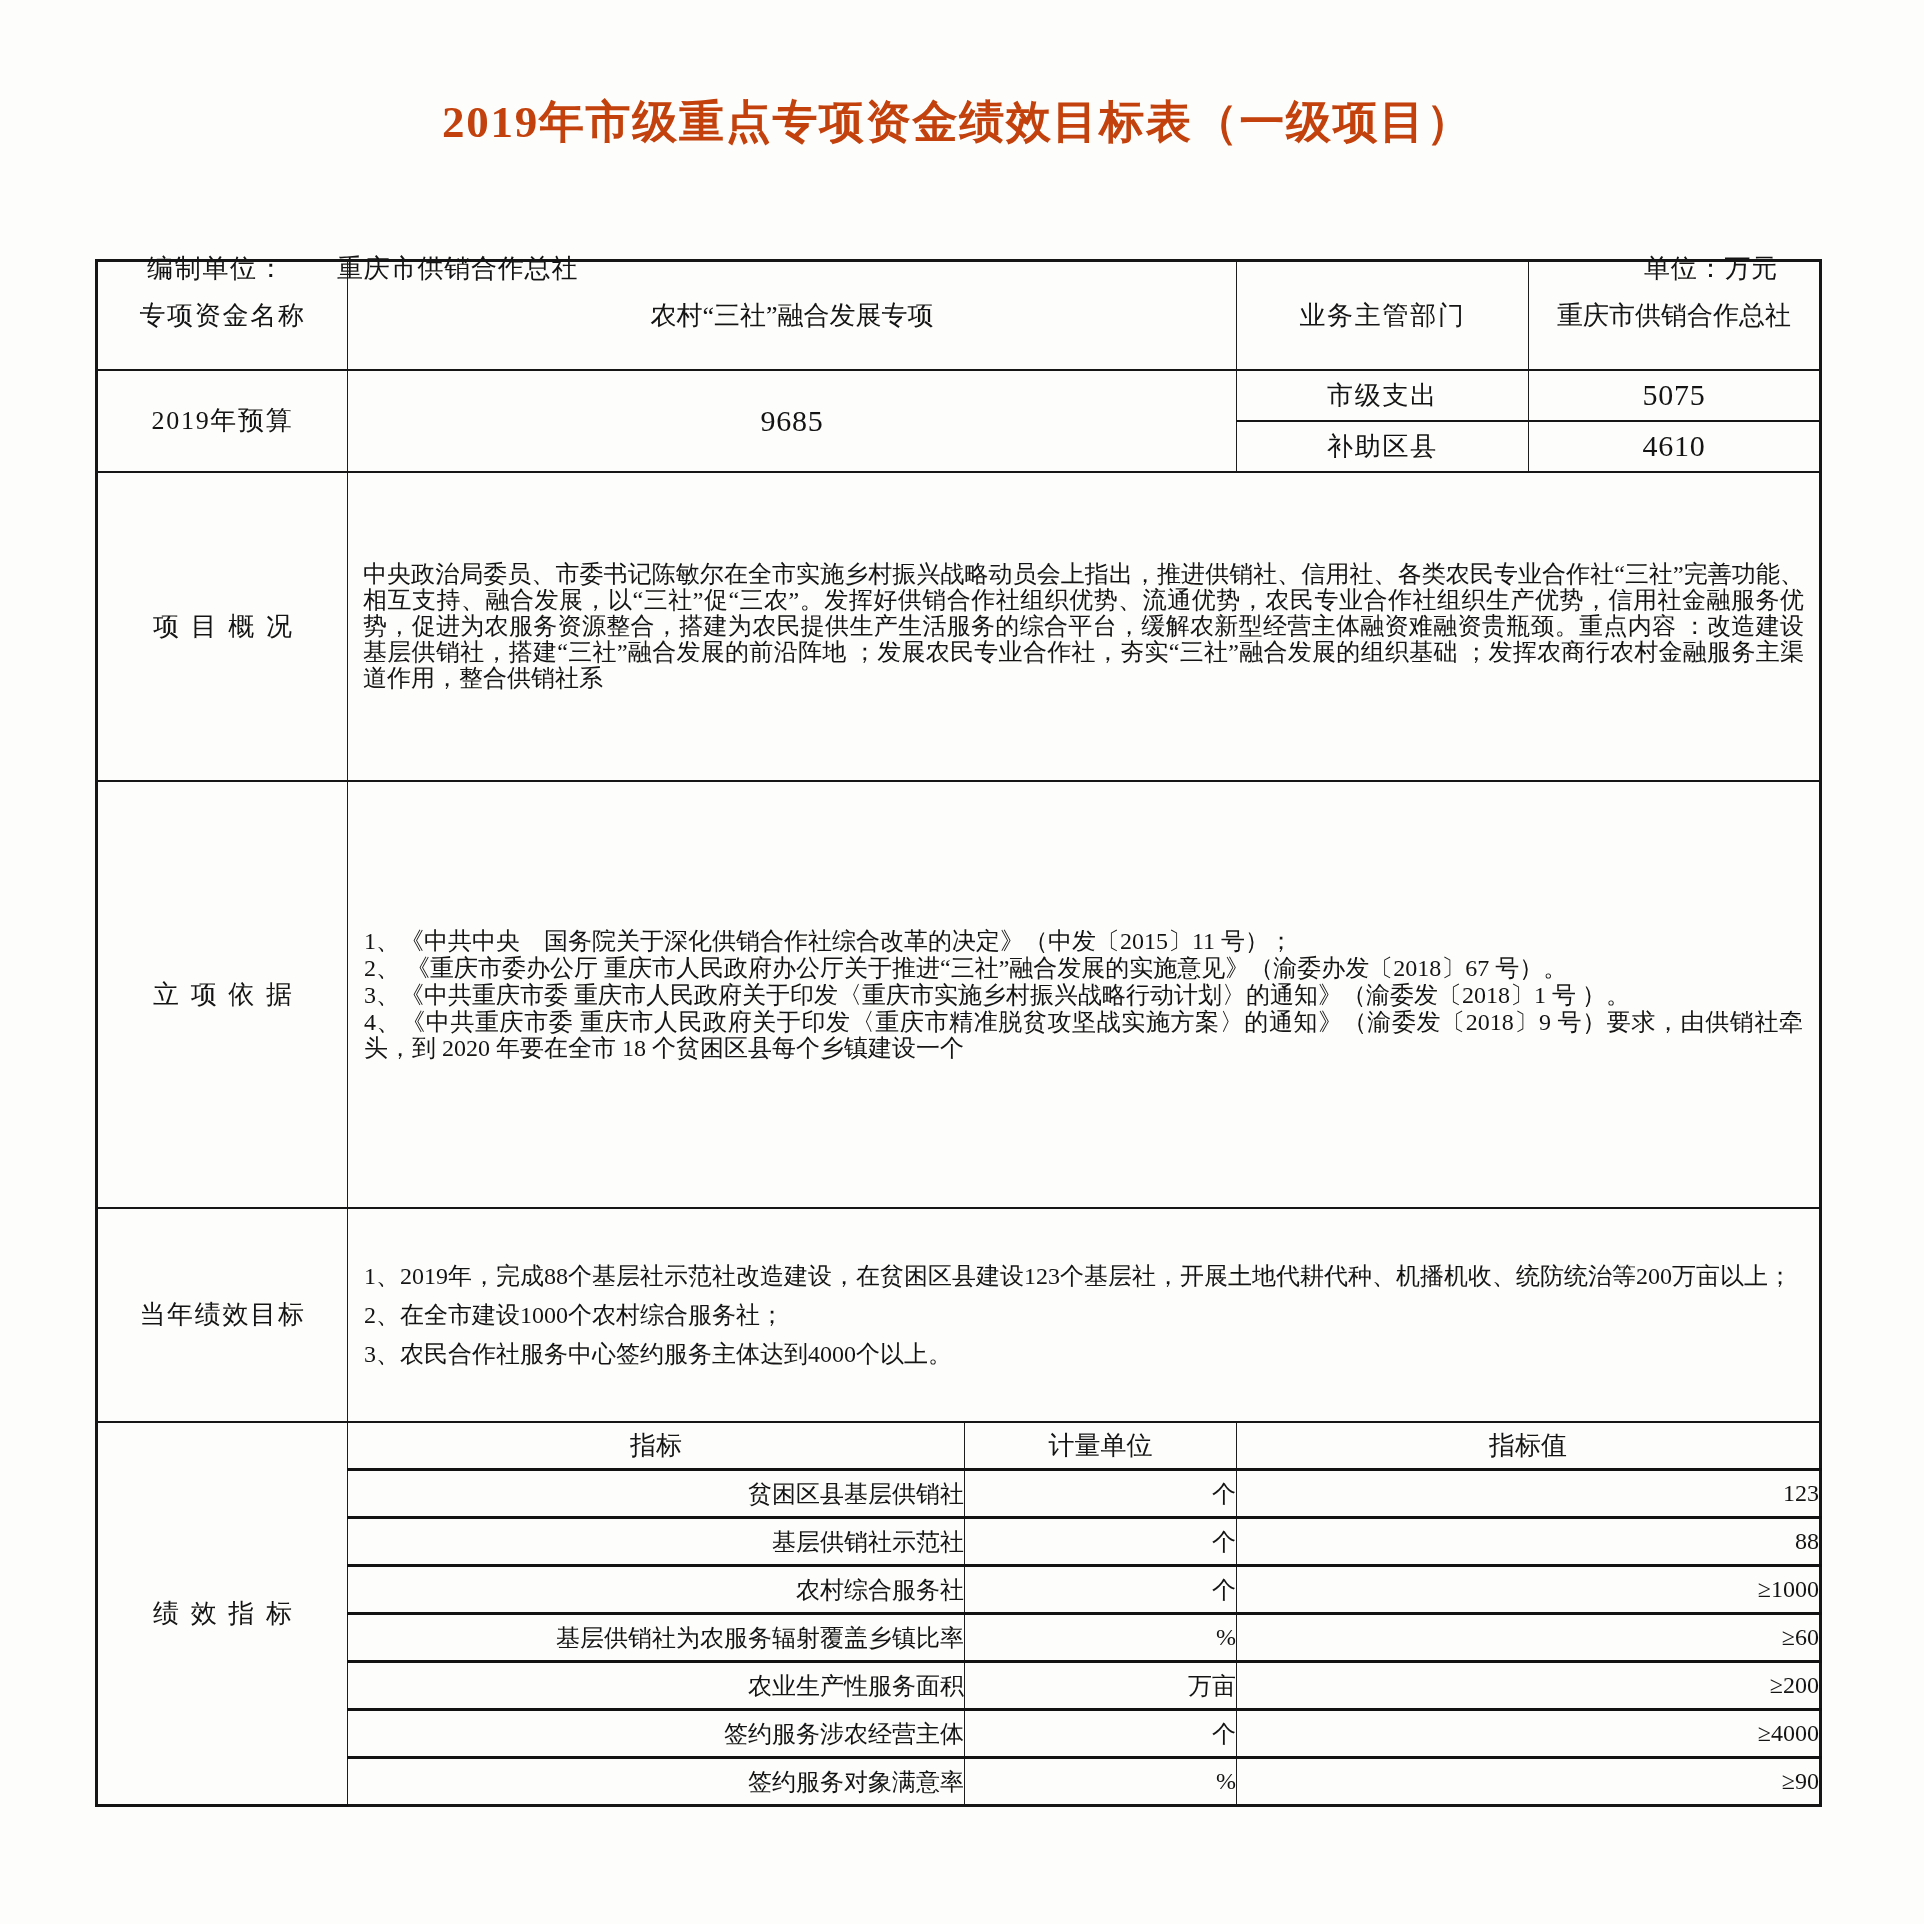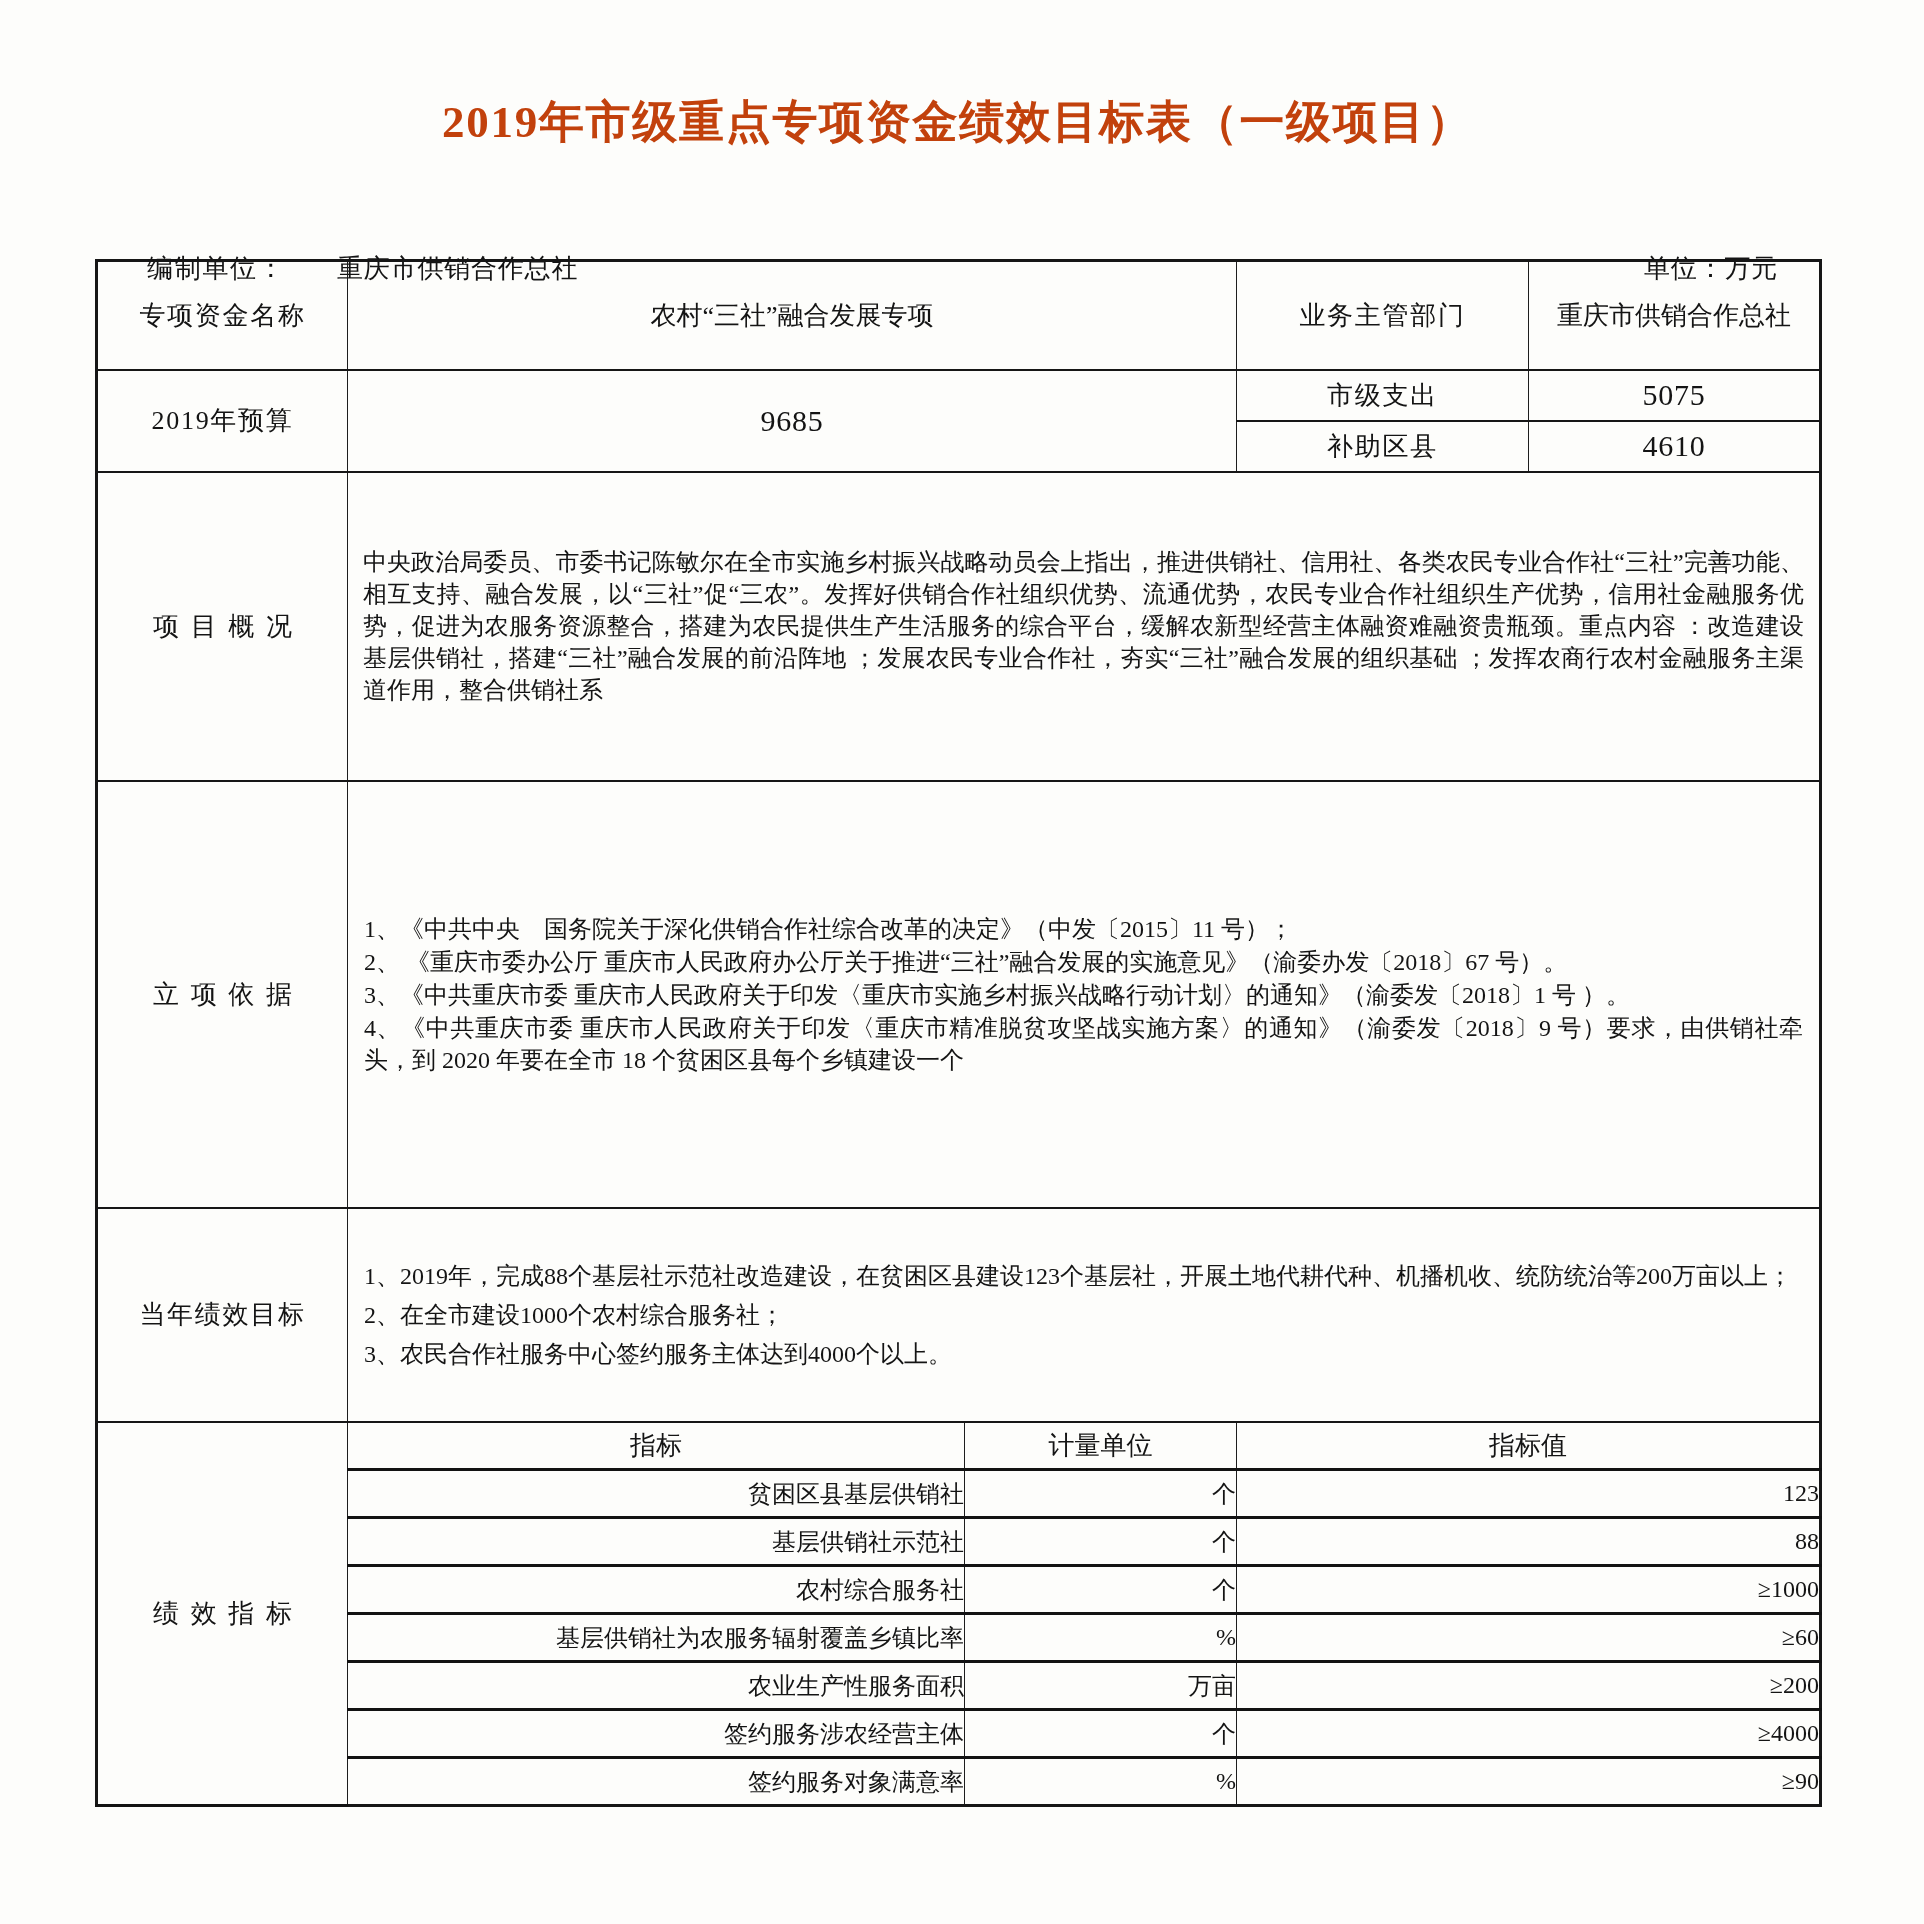--- a/index.html
+++ b/index.html
@@ -33,21 +33,21 @@
     border-bottom:2.5px solid #161616;
     vertical-align:middle;
     overflow:hidden;
     padding:0;
   }
   .lab{text-align:center;font-size:26px;letter-spacing:1.7px;}
   .wide{letter-spacing:11.7px;text-indent:11.7px;}
   .val{text-align:center;font-size:26px;}
   .num{text-align:center;font-size:30px;letter-spacing:0.8px;}
   .para{
-    font-size:24px;line-height:32px;
+    font-size:24px;line-height:26px;
     padding:10px 15px;
     text-align:justify;
     vertical-align:middle;
   }
   .para div{margin:1px;font-family:Liberation Serif, serif;}
   .goalsCell{line-height:38px;}
   .sh{text-align:center;font-size:26px;font-weight:normal;}
   .si{text-align:right;font-size:24px;}
   tr.subrow td{border-top:3.3px solid #121212;}
   tr.subhead td{border-bottom:3.3px solid #121212;}

